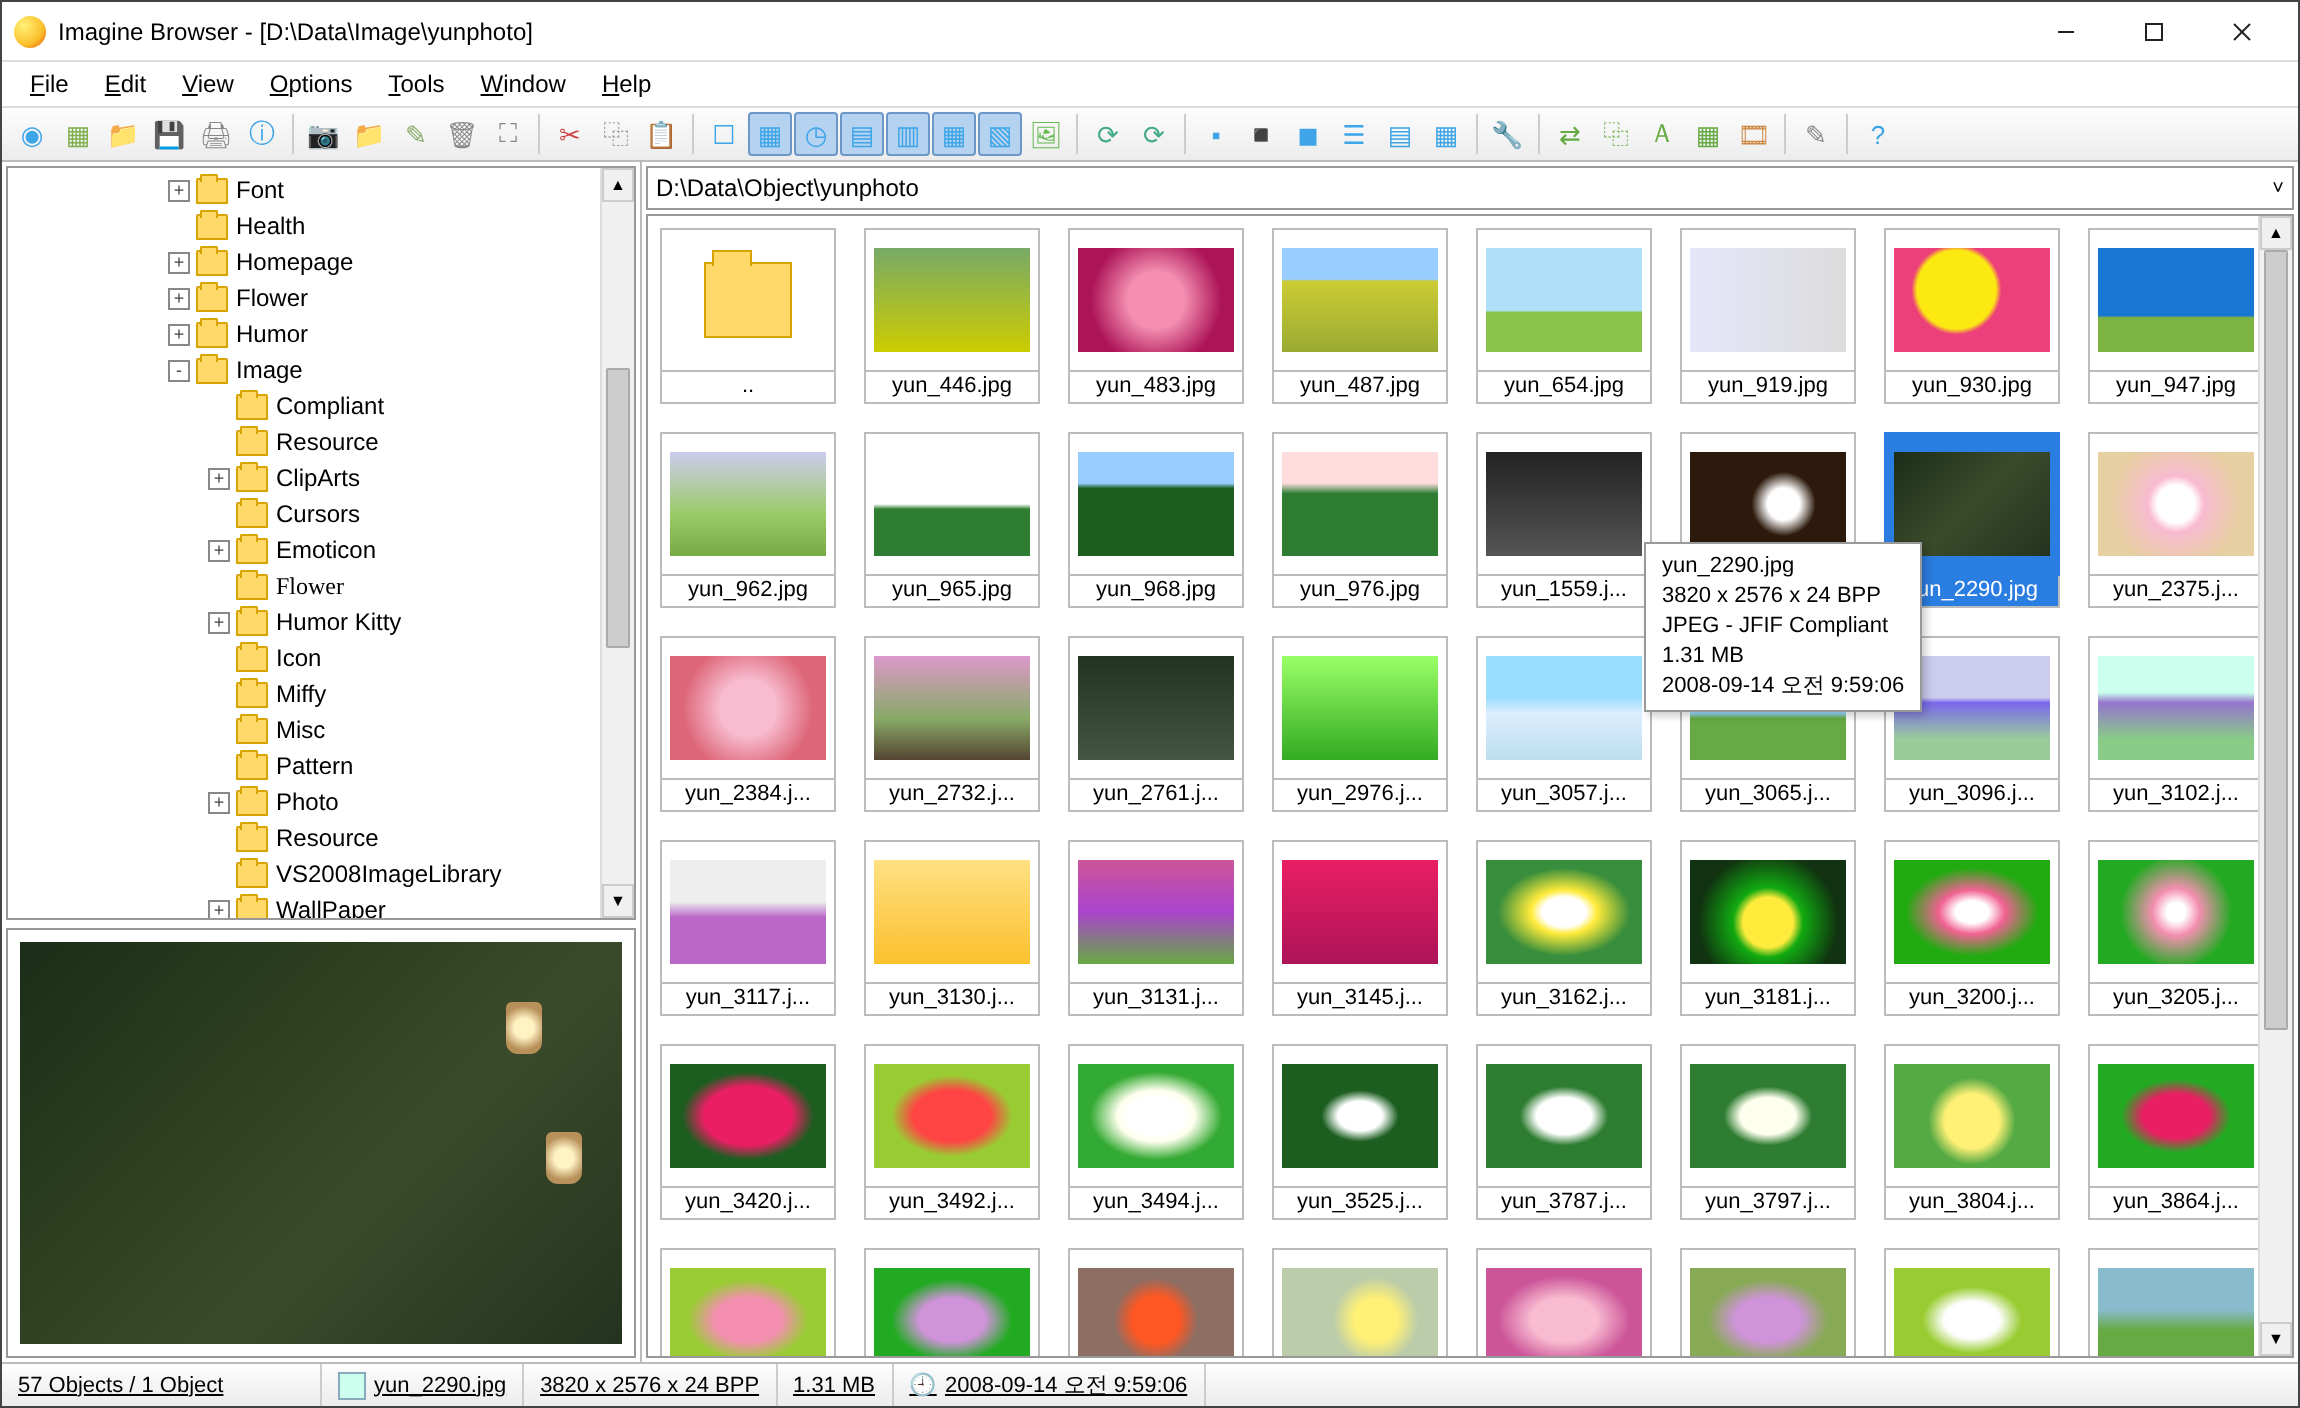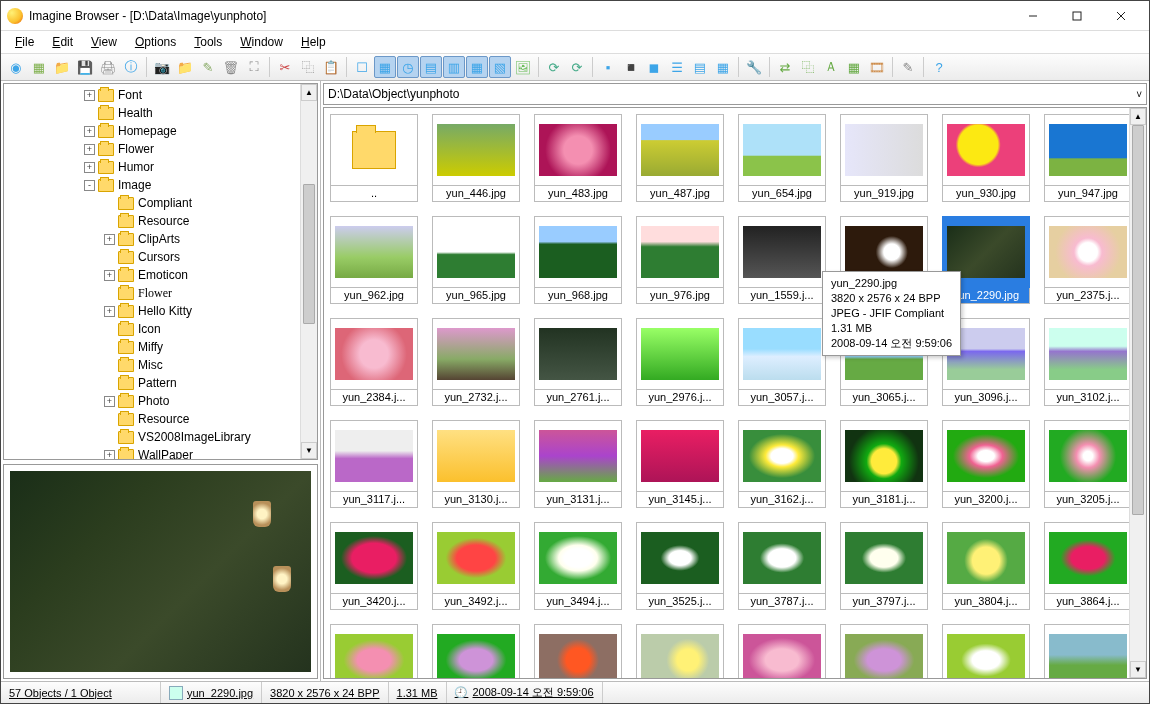--- a/index.html
+++ b/index.html
@@ -273,21 +273,21 @@
             <span>Emoticon</span>
           </div>
           <div class="tree-row" style="padding-left: 100px; font-family: Liberation Serif, serif;">
             <span class="tree-exp none"></span>
             <span class="folder-icon"></span>
             <span>Flower</span>
           </div>
           <div class="tree-row" style="padding-left: 100px;">
             <span class="tree-exp">+</span>
             <span class="folder-icon"></span>
-            <span>Hello Kitty</span>
+            <span>Humor Kitty</span>
           </div>
           <div class="tree-row" style="padding-left: 100px;">
             <span class="tree-exp none"></span>
             <span class="folder-icon"></span>
             <span>Icon</span>
           </div>
           <div class="tree-row" style="padding-left: 100px;">
             <span class="tree-exp none"></span>
             <span class="folder-icon"></span>
             <span>Miffy</span>

